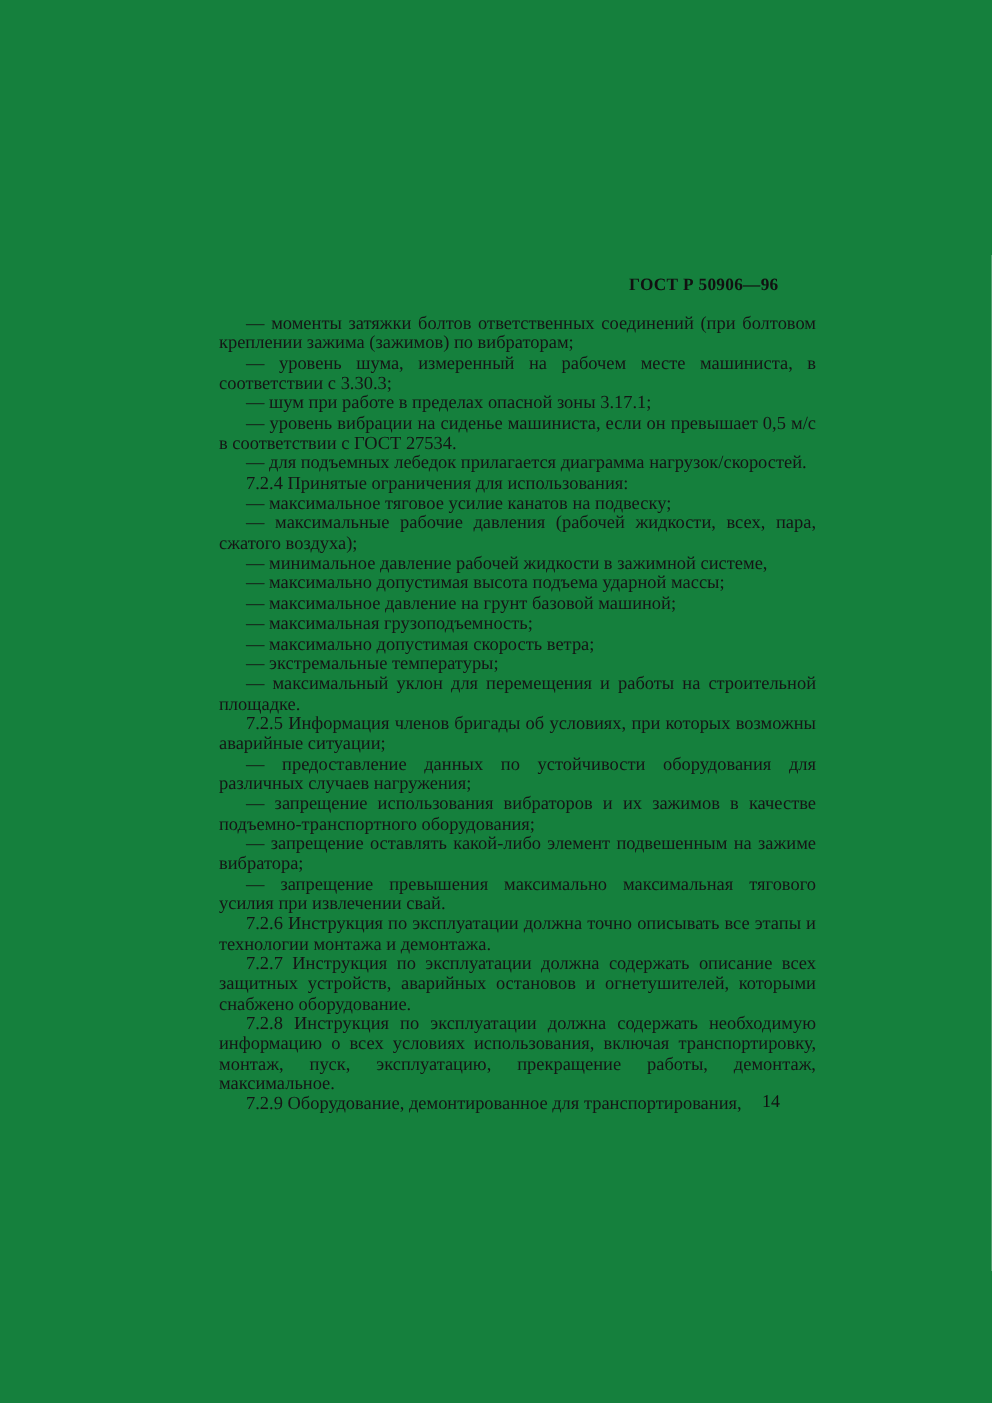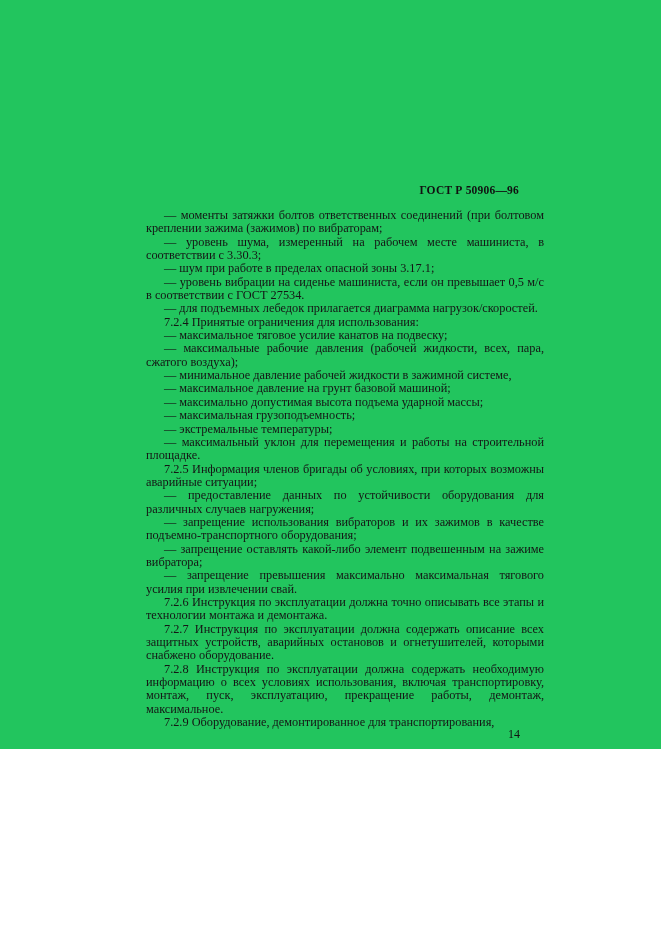--- a/index.html
+++ b/index.html
@@ -1,17 +1,17 @@
 <!DOCTYPE html>
 <html><head>
 <meta charset="utf-8">
 <style>
   html, body { margin: 0; padding: 0; }
   body { width: 661px; height: 935px; background: #ffffff; position: relative; overflow: hidden; }
-  .page { position: absolute; left: 0; top: 0; width: 661px; height: 749px; background: #22c55e; }
+  .page { position: absolute; left: 0; top: 0; width: 661px; height: 935px; background: #15803d; }
   .header { position: absolute; top: 184px; right: 142px; font-family: "Liberation Serif", serif; font-weight: bold; font-size: 11.5px; color: #111; letter-spacing: 0.2px; }
   .body { position: absolute; left: 122px; top: 209px; width: 398px; font-family: "Liberation Serif", serif; font-size: 12.3px; line-height: 13.35px; color: #151515; text-align: justify; margin-left: 24px; }
   .para { margin: 0; text-indent: 18px; text-align-last: left; }
   .pnum { position: absolute; top: 727px; right: 141px; font-family: "Liberation Serif", serif; font-size: 12px; color: #111; }
 </style>
 </head>
 <body>
 
 <div class="page">
   <div class="header">ГОСТ Р 50906—96</div>
@@ -19,23 +19,24 @@
   <div class="body">
     <p class="para">— моменты затяжки болтов ответственных соединений (при болтовом креплении зажима (зажимов) по вибраторам;</p>
     <p class="para">— уровень шума, измеренный на рабочем месте машиниста, в соответствии с 3.30.3;</p>
     <p class="para">— шум при работе в пределах опасной зоны 3.17.1;</p>
     <p class="para">— уровень вибрации на сиденье машиниста, если он превышает 0,5 м/с в соответствии с ГОСТ 27534.</p>
     <p class="para">— для подъемных лебедок прилагается диаграмма нагрузок/скоростей.</p>
     <p class="para">7.2.4 Принятые ограничения для использования:</p>
     <p class="para">— максимальное тяговое усилие канатов на подвеску;</p>
     <p class="para">— максимальные рабочие давления (рабочей жидкости, всех, пара, сжатого воздуха);</p>
     <p class="para">— минимальное давление рабочей жидкости в зажимной системе,</p>
+    <p class="para">— максимально допустимая высота подъема ударной массы;</p>
     <p class="para">— максимальное давление на грунт базовой машиной;</p>
-    <p class="para">— максимально допустимая высота подъема ударной массы;</p>
     <p class="para">— максимальная грузоподъемность;</p>
+    <p class="para">— максимально допустимая скорость ветра;</p>
     <p class="para">— экстремальные температуры;</p>
     <p class="para">— максимальный уклон для перемещения и работы на строительной площадке.</p>
     <p class="para">7.2.5 Информация членов бригады об условиях, при которых возможны аварийные ситуации;</p>
     <p class="para">— предоставление данных по устойчивости оборудования для различных случаев нагружения;</p>
     <p class="para">— запрещение использования вибраторов и их зажимов в качестве подъемно-транспортного оборудования;</p>
     <p class="para">— запрещение оставлять какой-либо элемент подвешенным на зажиме вибратора;</p>
     <p class="para">— запрещение превышения максимально максимальная тягового усилия при извлечении свай.</p>
     <p class="para">7.2.6 Инструкция по эксплуатации должна точно описывать все этапы и технологии монтажа и демонтажа.</p>
     <p class="para">7.2.7 Инструкция по эксплуатации должна содержать описание всех защитных устройств, аварийных остановов и огнетушителей, которыми снабжено оборудование.</p>
     <p class="para">7.2.8 Инструкция по эксплуатации должна содержать необходимую информацию о всех условиях использования, включая транспортировку, монтаж, пуск, эксплуатацию, прекращение работы, демонтаж, максимальное.</p>

